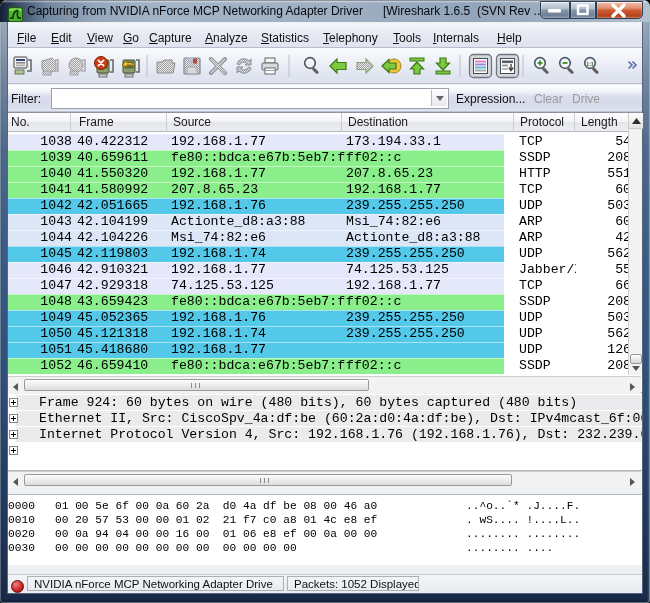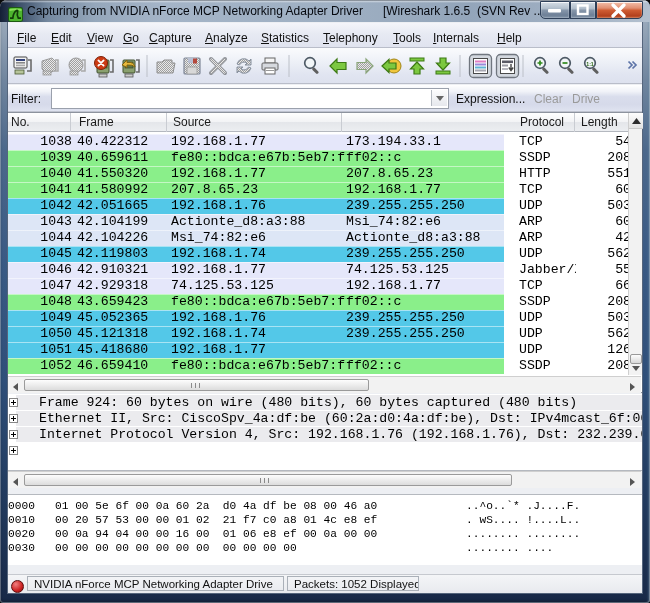--- a/index.html
+++ b/index.html
@@ -267,20 +267,23 @@
    <div id="phead">
     <div class="hcell" style="left:0;width:63px">
             <div class="hlabel">No.</div>
           </div>
     <div class="hcell" style="left:63px;width:96px">
             <div class="hlabel" style="left:8px">Frame</div>
           </div>
     <div class="hcell" style="left:159px;width:175px">
             <div class="hlabel" style="left:6px">Source</div>
           </div>
+    <div class="hcell" style="left:334px;width:172px">
+            <div class="hlabel" style="left:6px">Destination</div>
+          </div>
     <div class="hcell" style="left:506px;width:61px">
             <div class="hlabel" style="left:6px">Protocol</div>
           </div>
     <div class="hcell" style="left:567px;width:52px;border-right:none">
             <div class="hlabel" style="left:6px">Length</div>
           </div>
    </div>
    <div id="prows">
 <div class="prow" style="top:0px;background:linear-gradient(180deg,#ffffff 0px,#e5e7fa 1px,#e5e7fa 16px)">
             <span class="c-no">1038</span>

